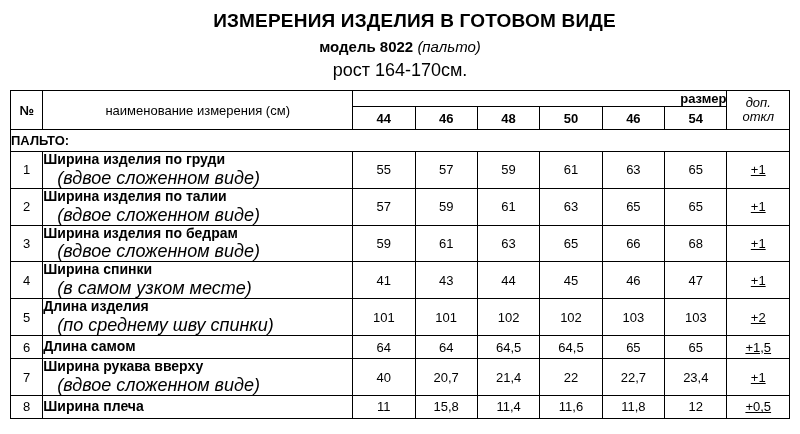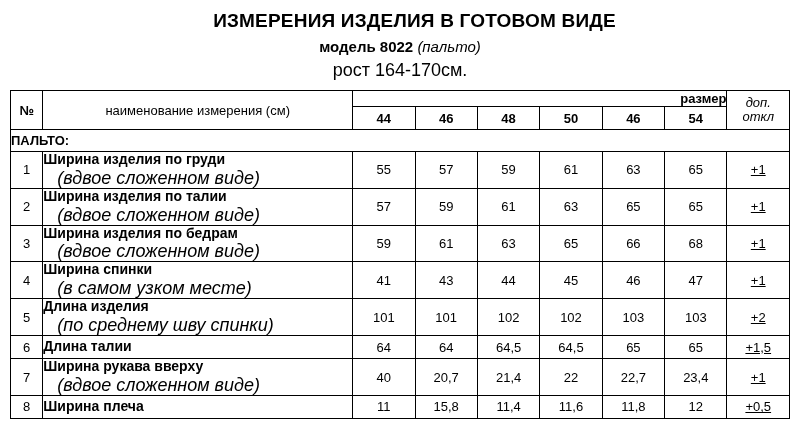--- a/index.html
+++ b/index.html
@@ -263,21 +263,21 @@
         <td class="val">102</td>
         <td class="val">102</td>
         <td class="val">103</td>
         <td class="val">103</td>
         <td class="dop"><span>+2</span></td>
       </tr>
 
       <tr class="r-single">
         <td class="rownum">6</td>
         <td class="name">
-          <span class="n1">Длина талии</span>
+          <span class="n1">Длина самом</span>
         </td>
         <td class="val">64</td>
         <td class="val">64</td>
         <td class="val">64,5</td>
         <td class="val">64,5</td>
         <td class="val">65</td>
         <td class="val">65</td>
         <td class="dop"><span>+1,5</span></td>
       </tr>
 

